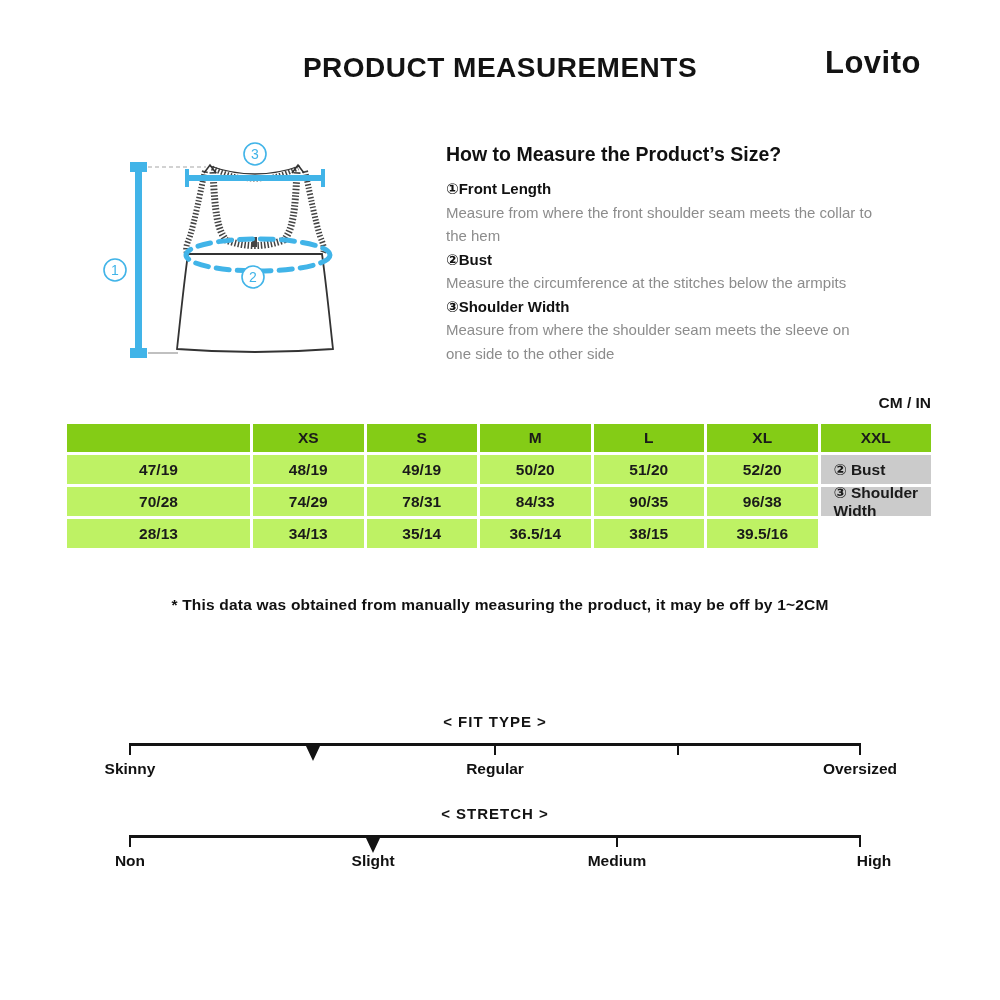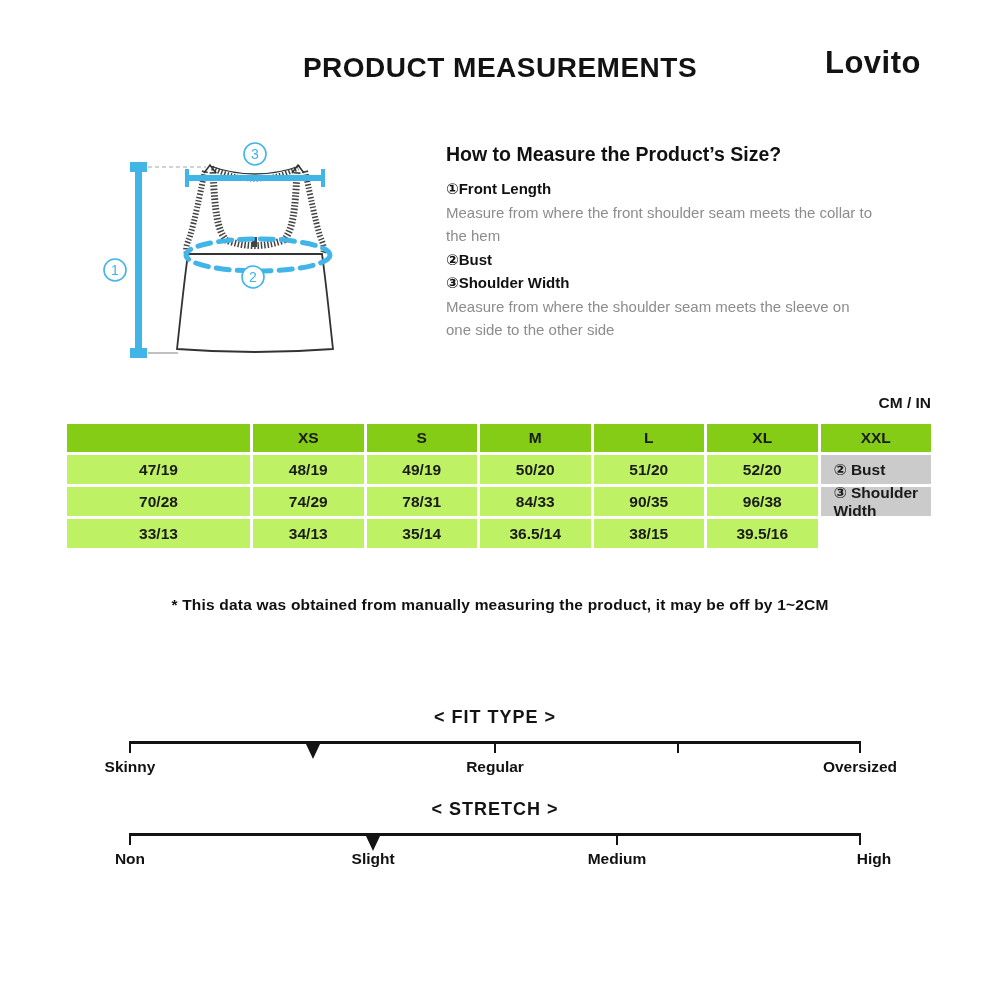--- a/index.html
+++ b/index.html
@@ -33,21 +33,21 @@
   .cell { display:flex; align-items:center; justify-content:center;
           font-size:15.5px; font-weight:700; color:#1a1a1a; }
   .cell.head  { background:#84cc16; height:28px; }
   .cell.label { background:#cbcbcb; height:29px; justify-content:flex-start; padding-left:13px; }
   .cell.data  { background:#bef264; height:29px; }
 
   .disclaimer { position:absolute; top:596px; left:0; width:100%; text-align:center;
                 font-size:15.5px; font-weight:700; letter-spacing:.2px; color:#111; }
 
   .scale { position:absolute; left:130px; width:730px; }
-  .scale h3 { text-align:center; font-size:18px; font-weight:700; letter-spacing:1px; margin:0; }
+  .scale h3 { text-align:center; font-size:15px; font-weight:700; letter-spacing:1px; margin:6px; }
   .track { position:relative; margin-top:13px; height:48px; }
   .tline { position:absolute; top:0; left:0; right:0; height:3px; background:#131313; }
   .tick  { position:absolute; top:0; width:2px; height:12px; background:#131313; transform:translateX(-50%); }
   .marker{ position:absolute; top:3px; width:0; height:0; transform:translateX(-50%);
            border-left:7px solid transparent; border-right:7px solid transparent;
            border-top:15px solid #131313; }
   .slabel{ position:absolute; top:17px; transform:translateX(-50%);
            font-size:15.5px; font-weight:700; white-space:nowrap; color:#111; }
   #fit-scale { top:707px; }
   #stretch-scale { top:799px; }
@@ -100,20 +100,21 @@
   </svg>
 
   <section class="howto">
     <h2>How to Measure the Product’s Size?</h2>
     <div>
       <div class="item-label">①Front Length</div>
       <div class="item-desc">Measure from where the front shoulder seam meets the collar to the hem</div>
     </div>
     <div>
       <div class="item-label">②Bust</div>
+      <div class="item-desc">Measure the circumference at the stitches below the armpits</div>
     </div>
     <div>
       <div class="item-label">③Shoulder Width</div>
       <div class="item-desc">Measure from where the shoulder seam meets the sleeve on one side to the other side</div>
     </div>
   </section>
 
   <div class="unit">CM / IN</div>
 
   <div class="size-table">
@@ -134,21 +135,21 @@
 
     <div class="cell label">② Bust</div>
     <div class="cell data">70/28</div>
     <div class="cell data">74/29</div>
     <div class="cell data">78/31</div>
     <div class="cell data">84/33</div>
     <div class="cell data">90/35</div>
     <div class="cell data">96/38</div>
 
     <div class="cell label">③ Shoulder Width</div>
-    <div class="cell data">33/13</div>
+    <div class="cell data">28/13</div>
     <div class="cell data">34/13</div>
     <div class="cell data">35/14</div>
     <div class="cell data">36.5/14</div>
     <div class="cell data">38/15</div>
     <div class="cell data">39.5/16</div>
   </div>
 
   <p class="disclaimer">* This data was obtained from manually measuring the product, it may be off by 1~2CM</p>
 
   <section class="scale" id="fit-scale">

